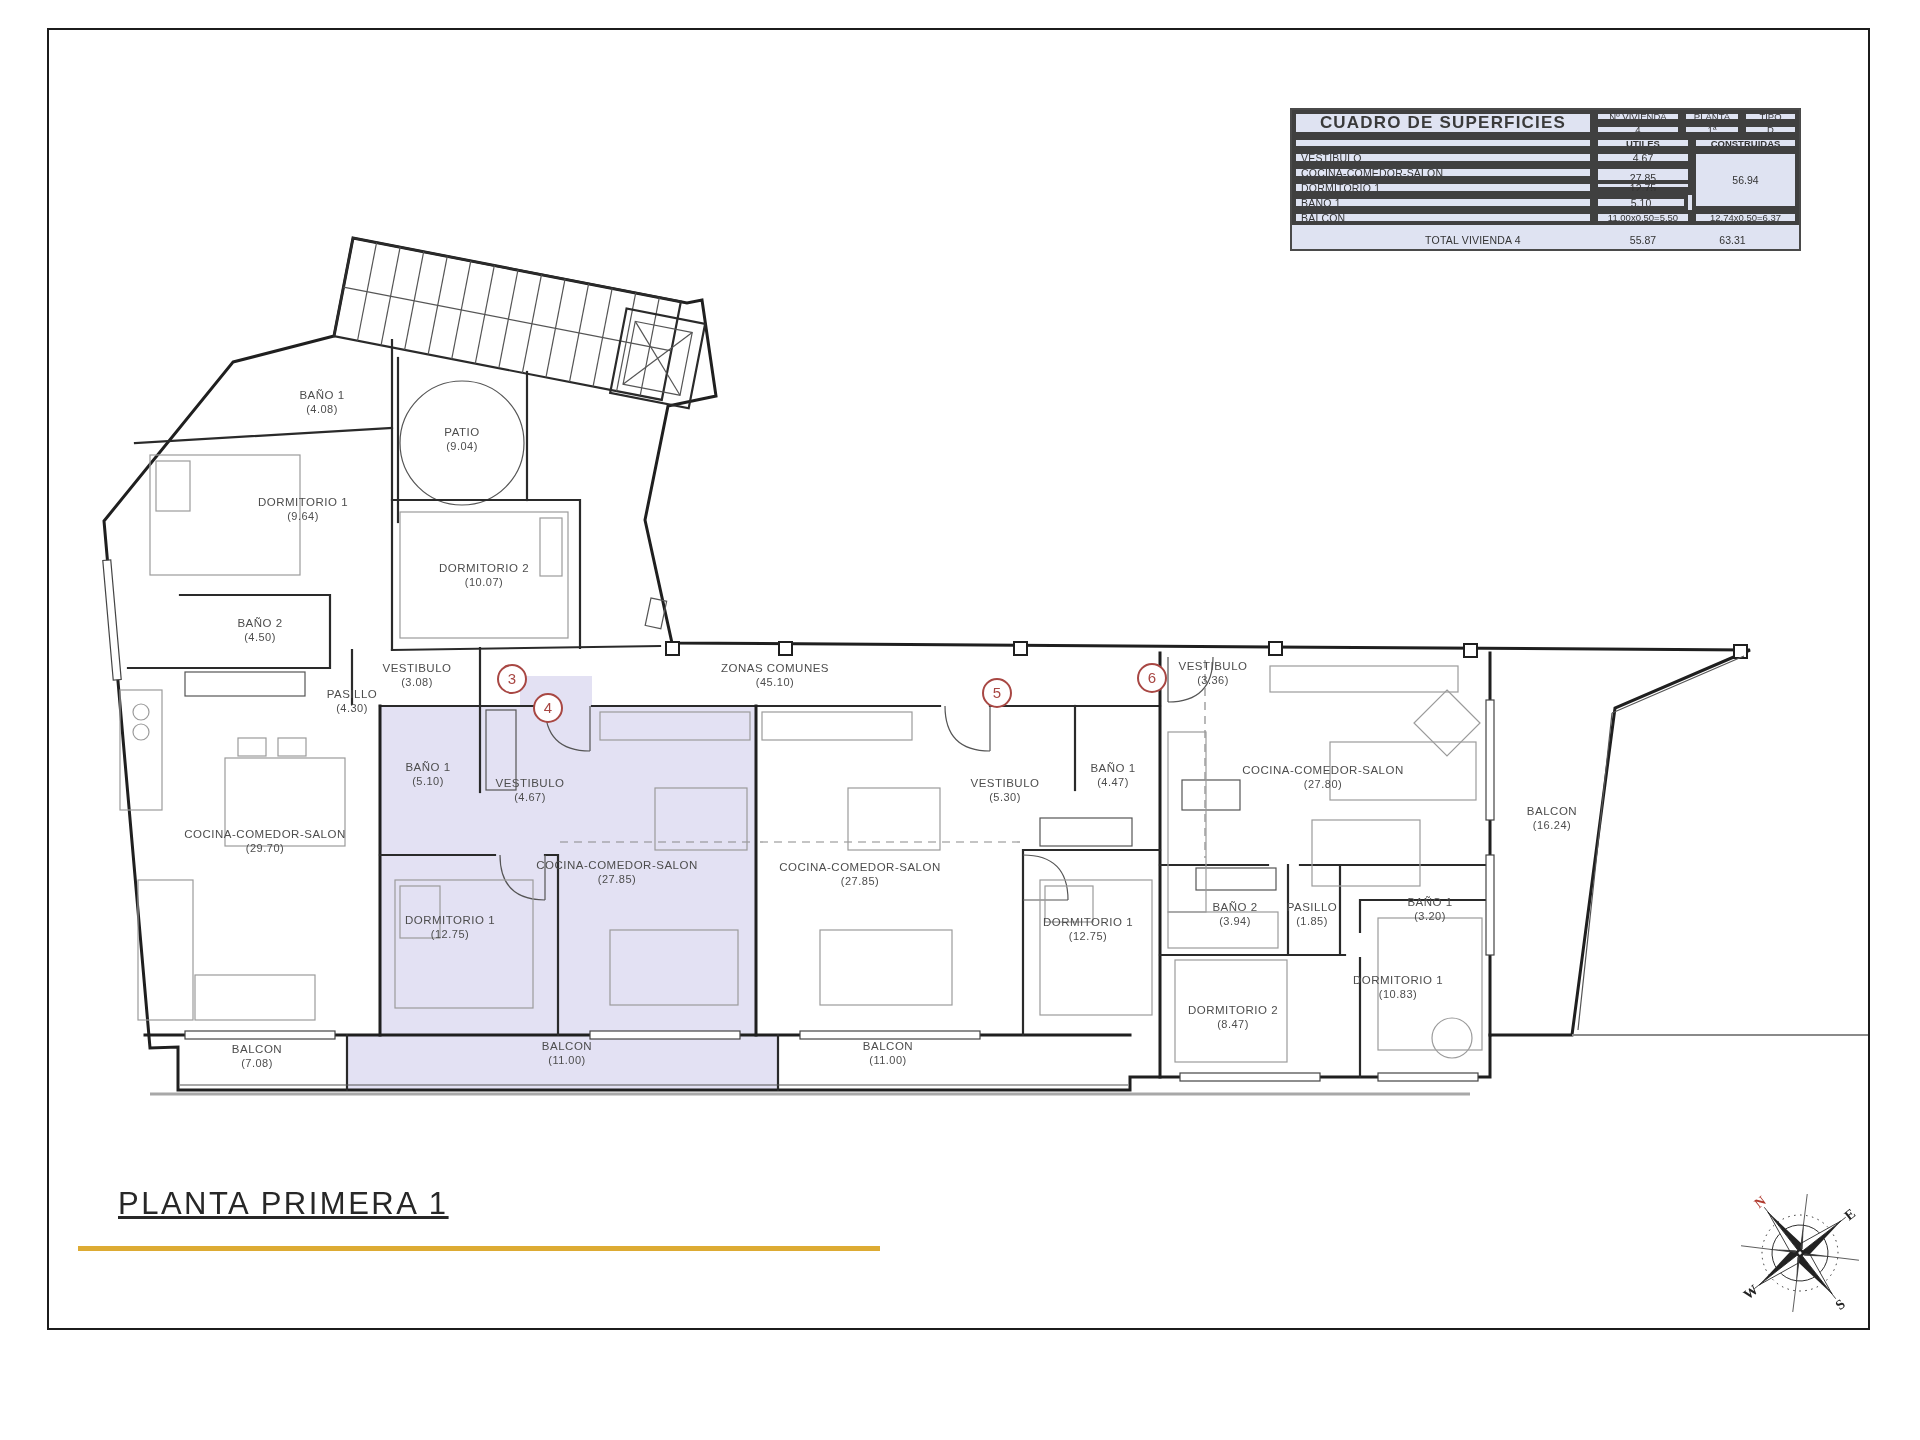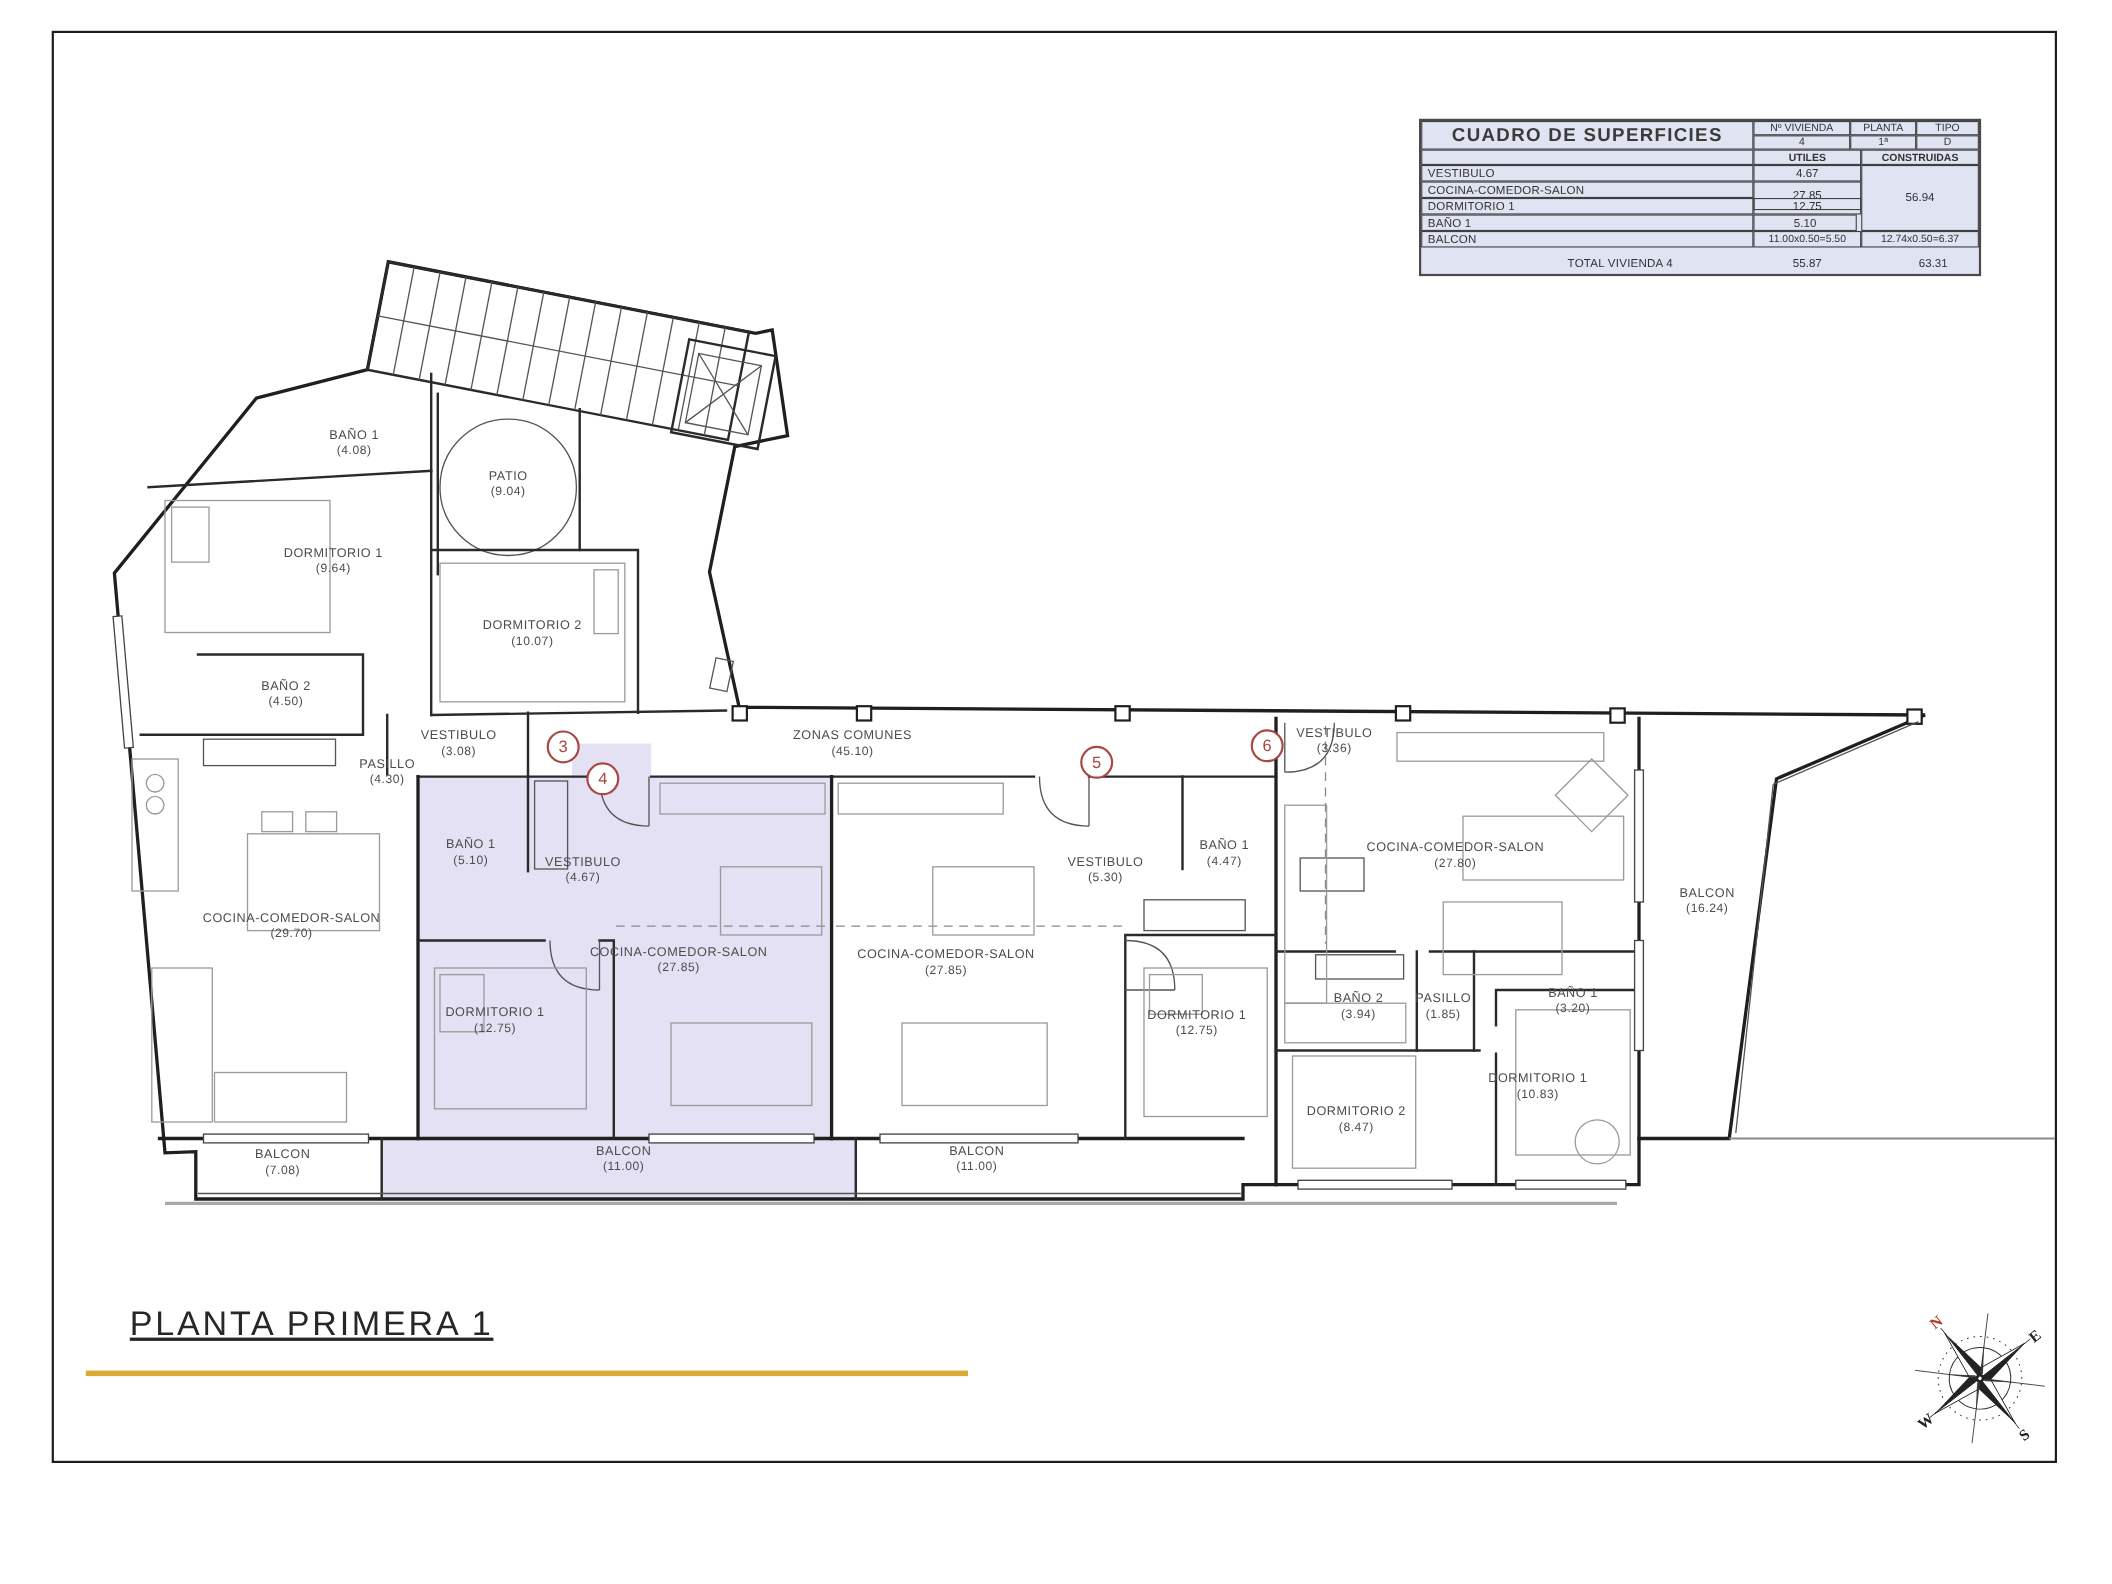--- a/index.html
+++ b/index.html
@@ -20,21 +20,21 @@
     border:2px solid #1c1c1c;box-sizing:border-box;background:transparent;
   }
   .plan-svg{position:absolute;left:0;top:0;}
 
   
   .surf-table{
     position:absolute;left:1290px;top:108px;width:507px;height:139px;
     background:var(--table_bg);border:2px solid #4a4a4a;box-sizing:content-box;
     color:#333;
   }
-  .cell{position:absolute;box-sizing:border-box;border:1px solid #404040;
+  .cell{position:absolute;box-sizing:border-box;border:4px solid #404040;
     display:flex;align-items:center;justify-content:center;overflow:hidden;white-space:nowrap;}
   .cell.left{justify-content:flex-start;padding-left:5px;}
   .cell.noborder{border:none;}
   .t-title{font-size:17px;letter-spacing:1.2px;color:#3a3a3a;font-weight:700;}
   .t-small{font-size:9.5px;color:#333;}
   .t-val{font-size:10.5px;}
   .t-name{font-size:10.5px;letter-spacing:.2px;}
   .t-formula{font-size:9.5px;}
 
   
@@ -358,19 +358,19 @@
     <div class="cell t-name left" style="left:0;top:85px;width:302px;height:15px">BAÑO 1</div>
     <div class="cell t-val" style="left:302px;top:85px;width:94px;height:15px">5.10</div>
     <div class="cell t-val" style="left:400px;top:40px;width:107px;height:60px">56.94</div>
 
     <div class="cell t-name left" style="left:0;top:100px;width:302px;height:15px">BALCON</div>
     <div class="cell t-formula" style="left:302px;top:100px;width:98px;height:15px">11.00x0.50=5.50</div>
     <div class="cell t-formula" style="left:400px;top:100px;width:107px;height:15px">12.74x0.50=6.37</div>
 
     <div class="cell t-name noborder" style="left:60px;top:122px;width:242px;height:16px">TOTAL VIVIENDA 4</div>
     <div class="cell t-val noborder" style="left:302px;top:122px;width:98px;height:16px">55.87</div>
-    <div class="cell t-val noborder" style="left:412px;top:122px;width:107px;height:16px">63.31</div>
+    <div class="cell t-val noborder" style="left:387px;top:122px;width:107px;height:16px">63.31</div>
   </div>
 
   <div class="footer-title">PLANTA PRIMERA 1</div>
   <div class="gold-line"></div>
 
 </div>
 
 </body></html>

